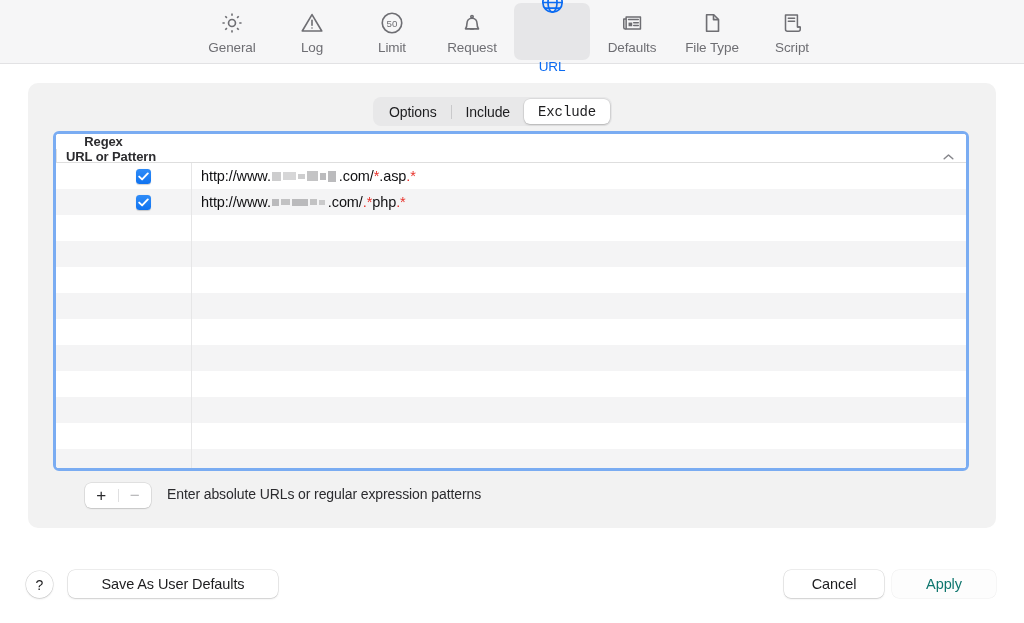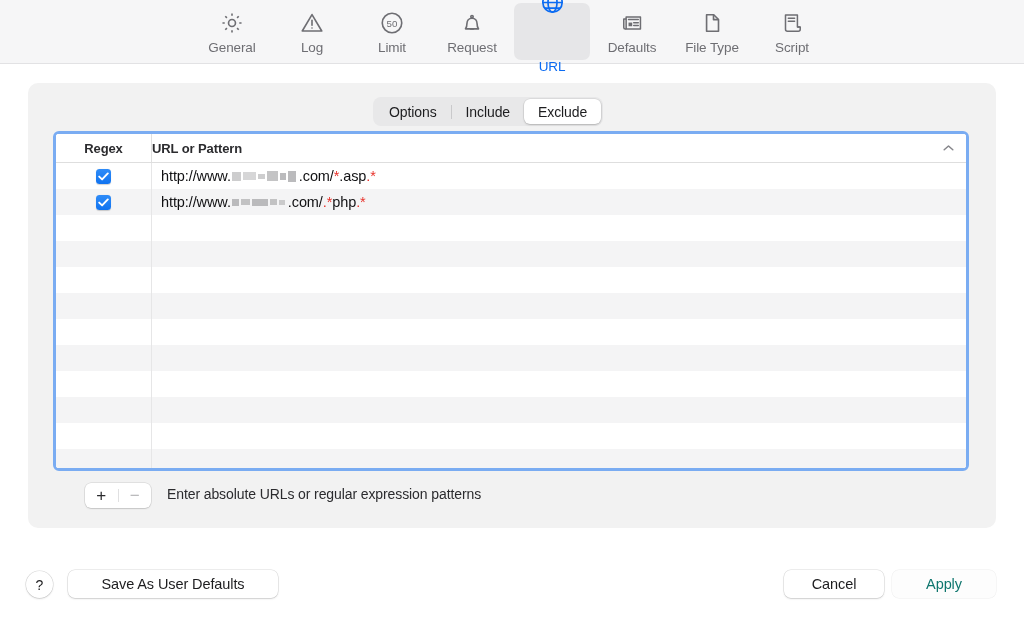--- a/index.html
+++ b/index.html
@@ -95,20 +95,21 @@
     font-size: 14px;
     color: #1d1d1f;
     border-radius: 6px;
     position: relative;
     cursor: default;
     letter-spacing: -0.1px;
   }
   .seg.active {
     background: #ffffff;
     box-shadow: 0 0 0 0.5px rgba(0,0,0,0.10), 0 1px 2px rgba(0,0,0,0.18);
+    font-family: Liberation Mono, monospace;
   }
   .segdiv {
     width: 1px;
     height: 14px;
     background: #c9c9cb;
   }
 
   
   .table-focus {
     position: absolute;
@@ -130,35 +131,37 @@
   }
 
   .thead {
     height: 26px;
     min-height: 29px;
     display: flex;
     align-items: stretch;
     background: #ffffff;
     border-bottom: 1px solid #dedede;
     position: relative;
+    flex-direction: column;
   }
   .th {
     display: flex;
     align-items: center;
     font-size: 13px;
     font-weight: bold;
     color: #2b2b2e;
     letter-spacing: -0.1px;
   }
   .th-regex {
     width: 95px;
     justify-content: center;
   }
   .th-url {
     flex: 1;
+    padding-left: 9px;
     border-left: 1px solid #e0e0e0;
     position: relative;
   }
   .sort-chevron {
     position: absolute;
     right: 12px;
     top: 50%;
     transform: translateY(-50%);
     color: #86868b;
     display: flex;
@@ -167,20 +170,21 @@
   .tbody {
     flex: 1;
     position: relative;
     overflow: hidden;
   }
   .row {
     height: 26px;
     display: flex;
     align-items: center;
     position: relative;
+    padding-left: 40px;
   }
   .row.odd  { background: #ffffff; }
   .row.even { background: #f4f4f5; }
 
   .cell-regex {
     width: 95px;
     display: flex;
     align-items: center;
     justify-content: center;
     height: 100%;

